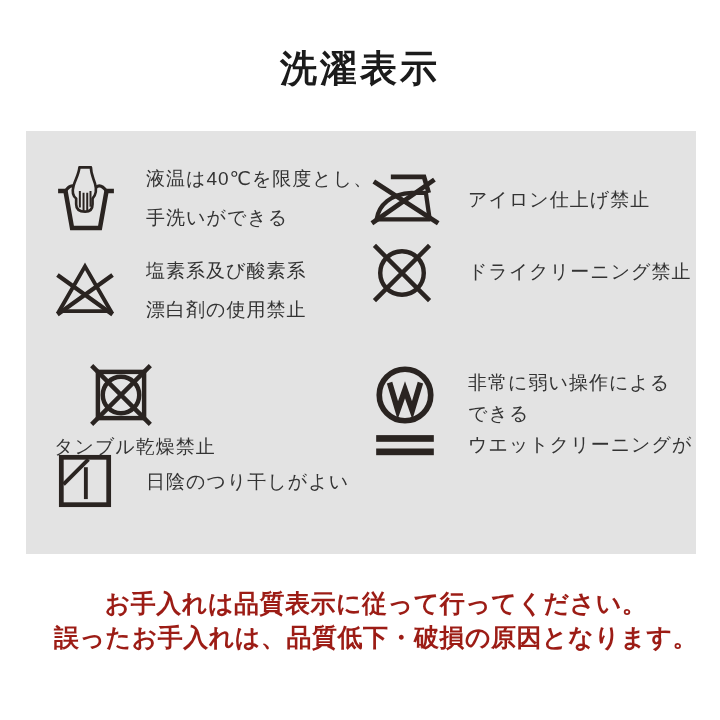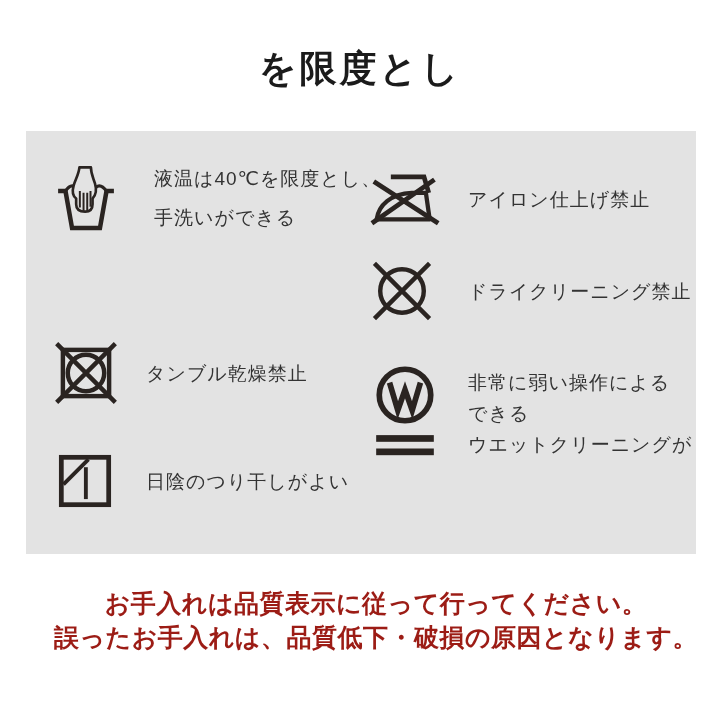--- a/index.html
+++ b/index.html
@@ -34,26 +34,26 @@
   .icon-box {
     display: flex;
     align-items: center;
     color: #2a2421;
     flex: 0 0 auto;
   }
   .col-l { left: 28px; }
   .col-l .icon-box { width: 92px; }
   .col-r { left: 344px; }
   .col-r .icon-box { width: 98px; }
-  .l1 { top: 27px;  height: 80px; gap: 8px; }
+  .l1 { top: 27px;  height: 80px; }
   .l2 { top: 127px; height: 64px; }
-  .l3 { top: 208px; height: 68px; }
+  .l3 { top: 232px; height: 68px; flex-direction: column; }
   .l4 { top: 318px; height: 64px; text-align: right; }
   .r1 { top: 36px;  height: 64px; }
-  .r2 { top: 126px; height: 68px; }
+  .r2 { top: 108px; height: 68px; font-family: Liberation Mono, monospace; }
   .r3 { top: 226px; height: 112px; }
   .label {
     font-size: 19px;
     line-height: 39px;
     letter-spacing: 1px;
     white-space: nowrap;
   }
   .label.tight { line-height: 31px; }
   .warnings {
     position: absolute;
@@ -67,39 +67,51 @@
     line-height: 34px;
     letter-spacing: 0.5px;
   }
   .warnings .w-line + .w-line { }
   svg { display: block; }
   .stroke { fill: none; stroke: currentColor; }
 </style>
 </head>
 <body>
 
-<h1 class="title">を限度とし</h1>
+<h1 class="title">洗濯表示</h1>
 
 <div class="panel">
 
   <div class="row col-l l1">
     <div class="icon-box">
       <svg viewBox="0 0 78 84" width="64" height="69">
         <path class="stroke" d="M5 33 h9 l8 45 h34 l8 -45 h9" stroke-width="5.5"></path>
         <path class="stroke" d="M14 33 q8 -13 17 0 M47 33 q8 -13 17 0" stroke-width="4"></path>
         <path d="M31 4 C30 13 26 19 24 26 C22 33 23 39 27 42 L27 49 C27 55 31 58 38 58 C44 58 47 55 47 49 L47 42 C51 38 52 31 50 24 C48 17 45 12 45 4 Z" fill="#e3e3e3" stroke="currentColor" stroke-width="3.2" stroke-linejoin="round"></path>
         <path class="stroke" d="M31.5 33 V53 M36 35 V57 M40.5 35 V57 M44.5 33 V52" stroke-width="2.4"></path>
       </svg>
     </div>
     <div class="label">
       <div>液温は40℃を限度とし、</div>
       <div>手洗いができる</div>
     </div>
   </div>
 
+  <div class="row col-l l2">
+    <div class="icon-box">
+      <svg viewBox="0 0 72 66" width="62" height="57">
+        <path class="stroke" d="M36 5 L66 57 L6 57 Z" stroke-width="4.5"></path>
+        <path class="stroke" d="M4 15 L68 61 M68 15 L4 61" stroke-width="5"></path>
+      </svg>
+    </div>
+    <div class="label">
+      <div>塩素系及び酸素系</div>
+      <div>漂白剤の使用禁止</div>
+    </div>
+  </div>
 
   <div class="row col-l l3">
     <div class="icon-box">
       <svg viewBox="0 0 72 72" width="64" height="64">
         <rect class="stroke" x="10" y="10" width="52" height="52" stroke-width="5"></rect>
         <circle class="stroke" cx="36" cy="36" r="20.5" stroke-width="5"></circle>
         <path class="stroke" d="M3 3 L69 69 M69 3 L3 69" stroke-width="5"></path>
       </svg>
     </div>
     <div class="label">

